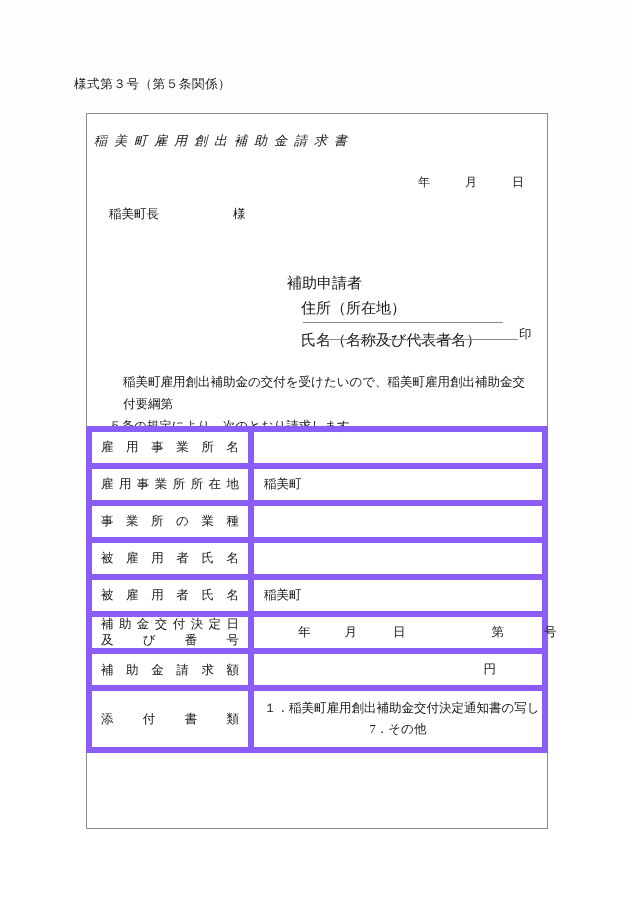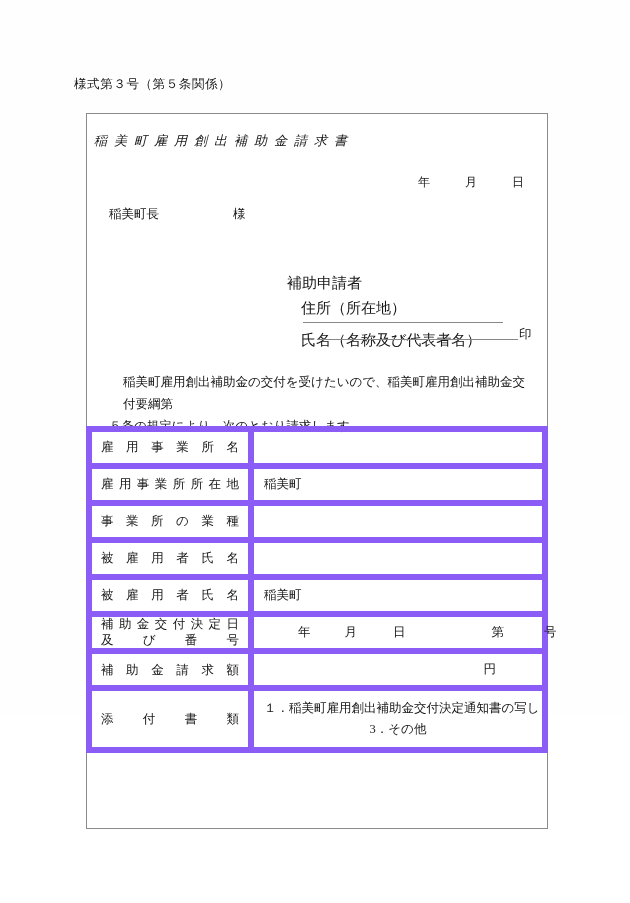--- a/index.html
+++ b/index.html
@@ -292,21 +292,21 @@
             <div class="amount-value">円</div>
           </td>
         </tr>
         <tr>
           <td class="label attach-label">
             <span class="just">添付書類</span>
           </td>
           <td class="value attach-value">
             <ul class="attach-list">
               <li>１．稲美町雇用創出補助金交付決定通知書の写し</li>
-              <li>3．その他</li>
+              <li>7．その他</li>
             </ul>
           </td>
         </tr>
       </tbody>
     </table>
 
   </div>
 </div>
 
 </body></html>

